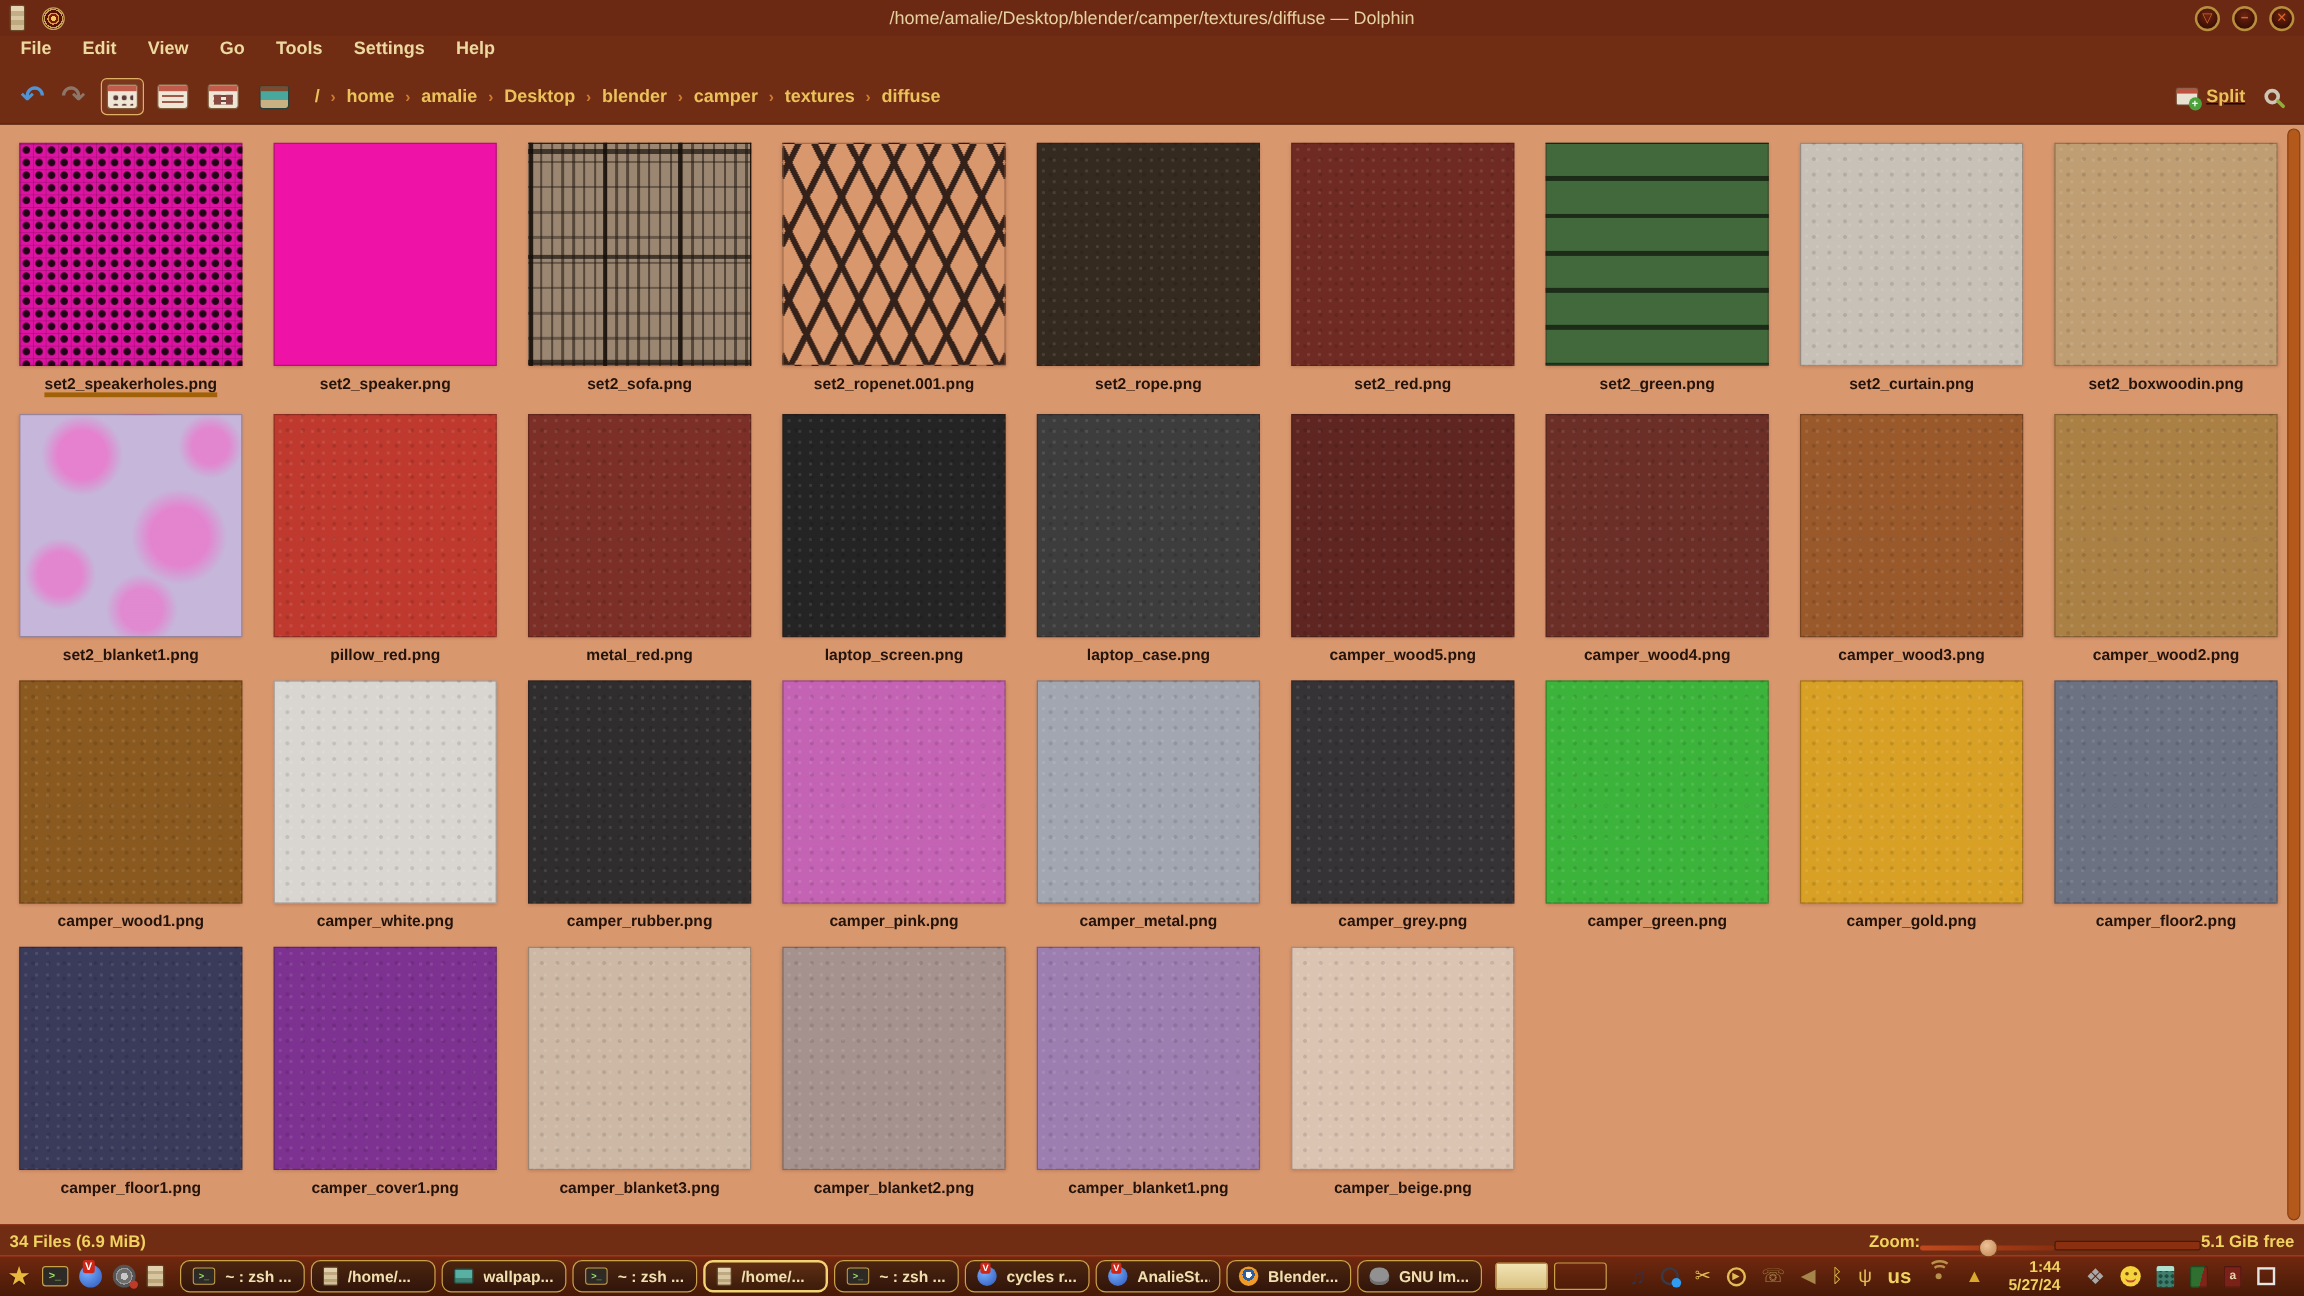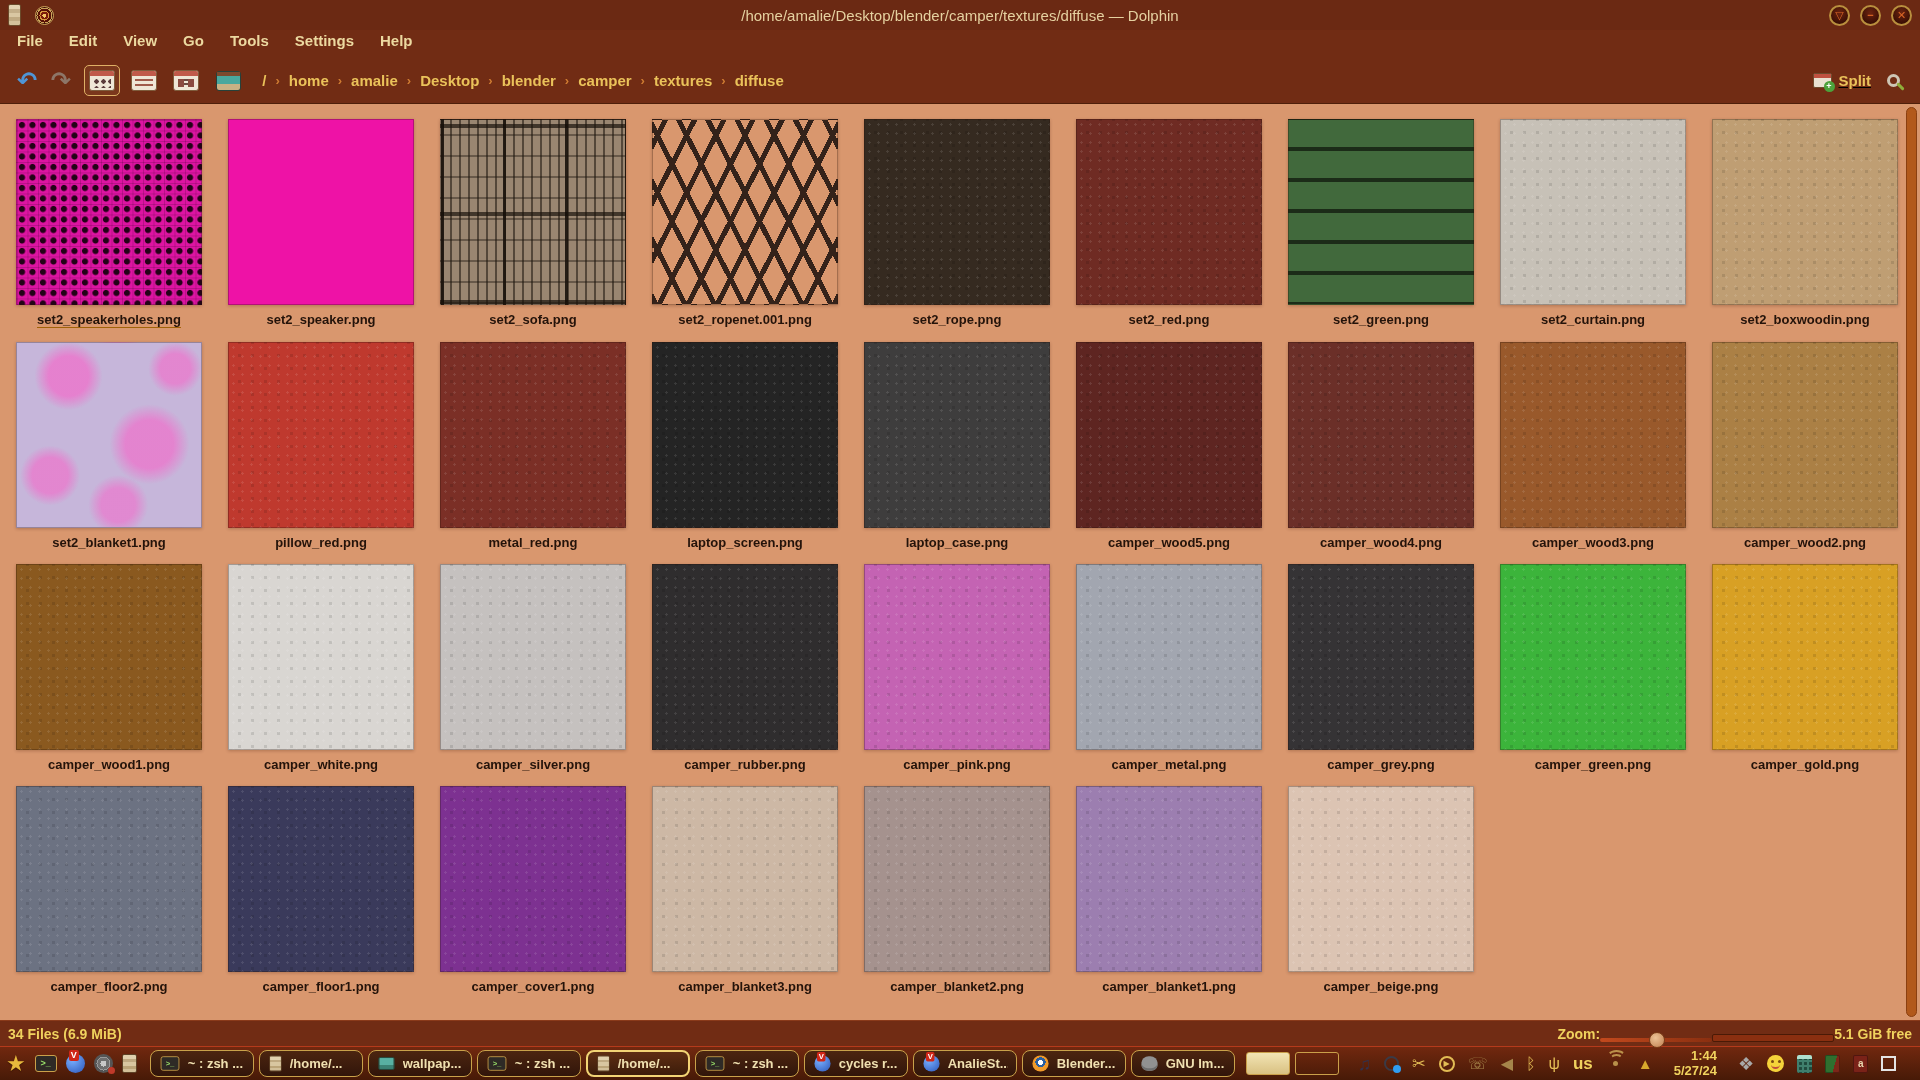--- a/index.html
+++ b/index.html
@@ -45,21 +45,21 @@
   .ic-split::after { content:"+"; position:absolute; right:-4px; bottom:-5px; width:11px; height:11px; background:#4ca23c; border-radius:50%; color:#fff; font-size:9px; line-height:11px; text-align:center; font-weight:bold; }
   .ic-search { width:13px; height:13px; border:3px solid #cec5b4; border-radius:50%; position:relative; margin-right:10px; }
   .ic-search::after { content:""; position:absolute; width:9px; height:3px; background:#8fae3a; transform:rotate(45deg); right:-8px; bottom:-4px; border-radius:2px; }
 
   
   .content { flex:1 1 auto; background:#d9976e; position:relative; overflow:hidden; }
   .grid { display:grid; grid-template-columns:repeat(9,186px); column-gap:26px; row-gap:14px; padding:15px 22px 0 16px; }
   .file-item { width:186px; }
   .thumb { width:186px; height:186px; background-color:var(--c); border:1px solid rgba(40,15,5,.30); box-shadow:0 1px 3px rgba(60,20,5,.25); }
   .flabel { display:block; margin:7px auto 0; width:max-content; max-width:186px; font-size:13px; font-weight:700; color:#24130a; white-space:nowrap; overflow:hidden; }
-  .file-item.sel .flabel { border-bottom:1px solid #a16207;text-align:center; }
+  .file-item.sel .flabel { border-bottom:4px solid #a16207;text-align:center; }
   .p-dots { background-image:radial-gradient(circle at 5px 5px,#230317 2.7px,rgba(0,0,0,0) 3.5px),
             linear-gradient(rgba(0,0,0,.16) 1px,rgba(0,0,0,0) 1px),linear-gradient(90deg,rgba(0,0,0,.16) 1px,rgba(0,0,0,0) 1px);
             background-size:10.5px 10.5px; }
   .p-plaid { background-image:
       repeating-linear-gradient(90deg,rgba(28,20,12,.55) 0 2px,rgba(0,0,0,0) 2px 9px),
       repeating-linear-gradient(0deg,rgba(28,20,12,.40) 0 2px,rgba(0,0,0,0) 2px 21px),
       repeating-linear-gradient(90deg,rgba(16,10,5,.85) 0 3px,rgba(0,0,0,0) 3px 62px),
       repeating-linear-gradient(0deg,rgba(16,10,5,.65) 0 4px,rgba(0,0,0,0) 4px 88px); }
   .p-lattice { background-image:
       repeating-linear-gradient(63deg,#34221a 0 5px,rgba(0,0,0,0) 5px 26px),
@@ -269,24 +269,20 @@
       </div>
       <div class="file-item">
         <div class="thumb p-mottle" style="--c: #8a591f; background-color: rgb(138, 89, 31);"></div>
         <span class="flabel">camper_wood1.png</span>
       </div>
       <div class="file-item">
         <div class="thumb p-mottle" style="--c: #d9d6d2; background-color: rgb(217, 214, 210);"></div>
         <span class="flabel">camper_white.png</span>
       </div>
       <div class="file-item">
-        <div class="thumb p-mottle" style="--c: #c5c1bf; background-color: rgb(197, 193, 191);"></div>
-        <span class="flabel">camper_silver.png</span>
-      </div>
-      <div class="file-item">
         <div class="thumb p-mottle" style="--c: #2f2d2e; background-color: rgb(47, 45, 46);"></div>
         <span class="flabel">camper_rubber.png</span>
       </div>
       <div class="file-item">
         <div class="thumb p-mottle" style="--c: #c463b3; background-color: rgb(196, 99, 179);"></div>
         <span class="flabel">camper_pink.png</span>
       </div>
       <div class="file-item">
         <div class="thumb p-mottle" style="--c: #a2a6b0; background-color: rgb(162, 166, 176);"></div>
         <span class="flabel">camper_metal.png</span>

